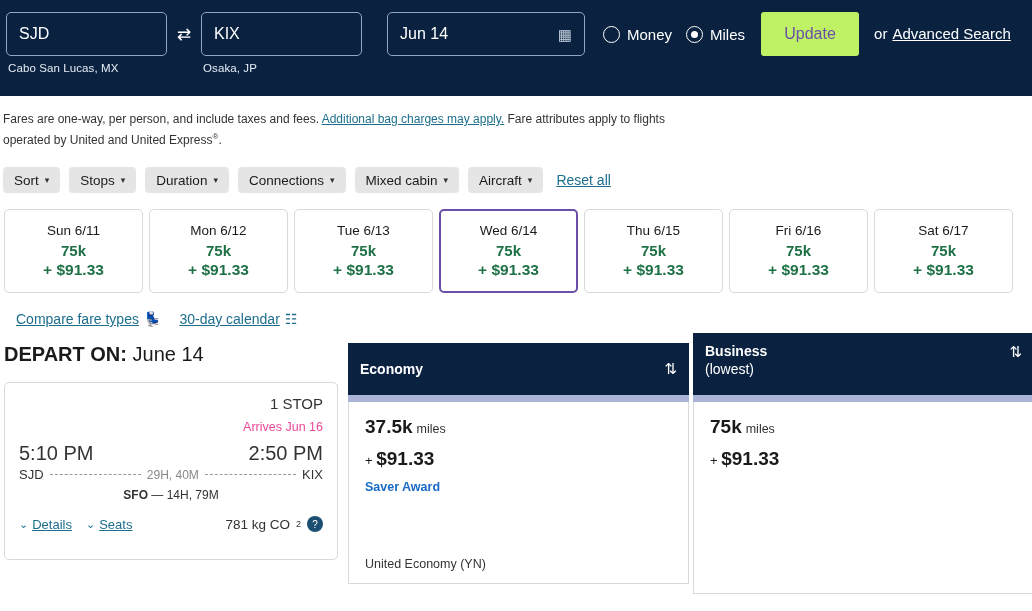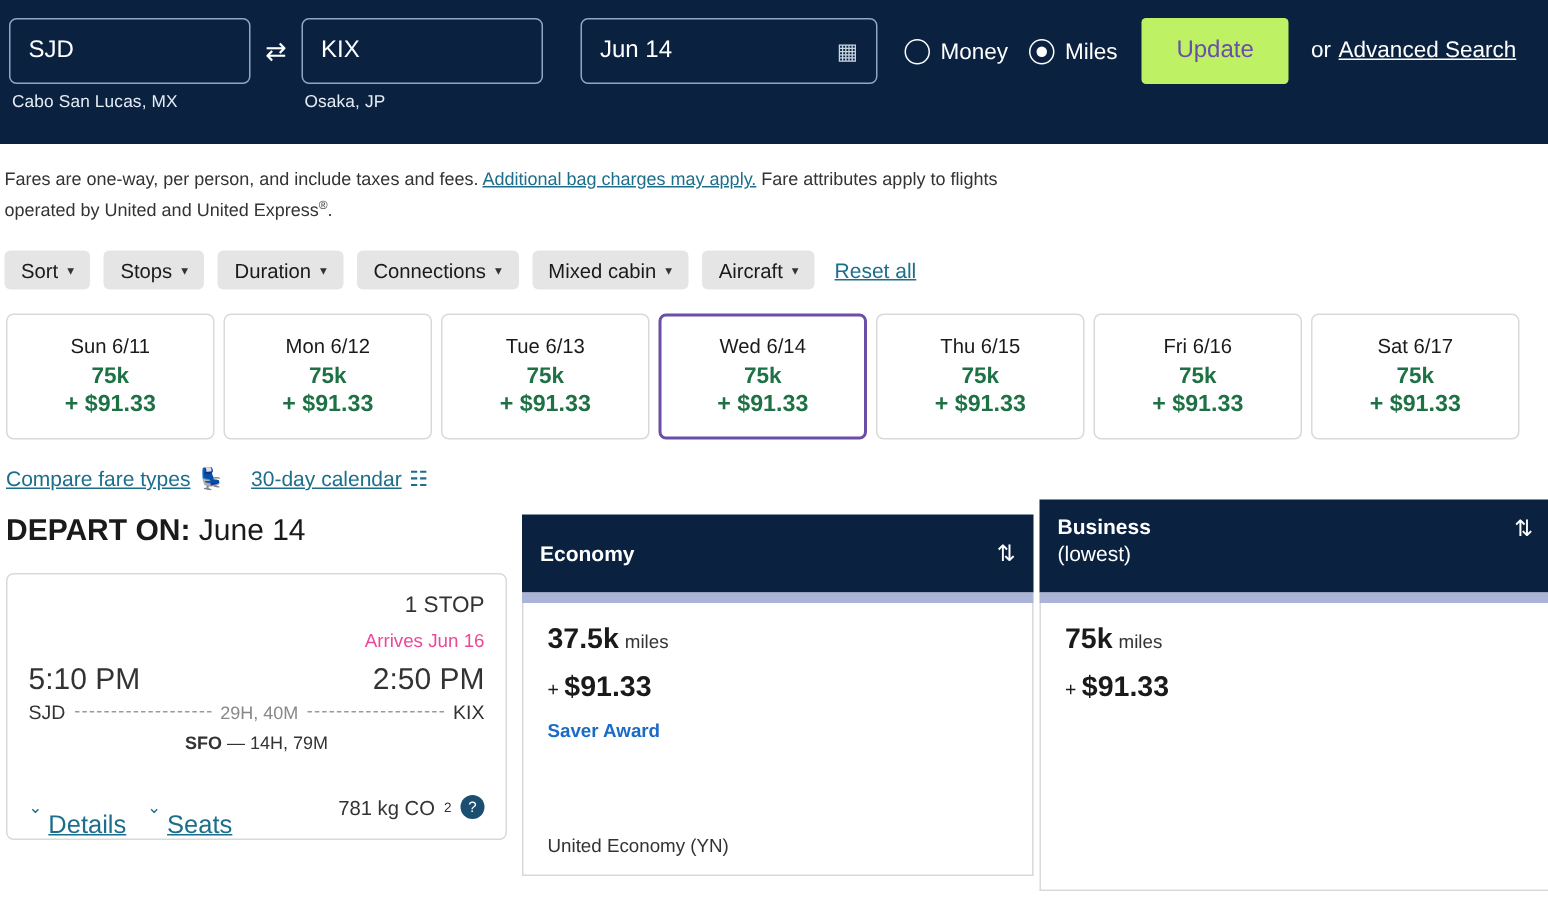--- a/index.html
+++ b/index.html
@@ -148,20 +148,21 @@
   }
   .dc-day { font-size: 13.5px; color: #1a1a1a; margin-bottom: 4px; }
   .dc-miles { font-size: 15px; font-weight: bold; color: #1e7145; margin-bottom: 2px; }
   .dc-price { font-size: 15.5px; font-weight: bold; color: #1e7145; }
 
   
   .compare-row {
     display: flex; align-items: center; gap: 18px;
     padding: 18px 0 0 4px;
     font-size: 14px;
+    margin-left: 12px;
   }
   .compare-link {
     color: #1c6e8c; text-decoration: underline; cursor: pointer;
   }
   .compare-item { display: flex; align-items: center; gap: 5px; }
   .mini-icon { color: #1c6e8c; font-size: 14px; }
 
   
   .results {
     display: flex;
@@ -209,21 +210,21 @@
     margin-top: 6px;
   }
   .layover b { font-weight: bold; }
   .card-footer {
     display: flex; align-items: center; justify-content: space-between;
     margin-top: 14px;
   }
   .footer-links { display: flex; gap: 14px; align-items: center; }
   .fl-item { display: flex; align-items: center; gap: 4px; cursor: pointer; }
   .fl-chev { color: #1c6e8c; font-size: 11px; }
-  .fl-text { color: #1c6e8c; font-size: 17px; text-decoration: underline; margin-top: 24px; }
+  .fl-text { color: #1c6e8c; font-size: 13px; text-decoration: underline; }
   .co2 { display: flex; align-items: center; gap: 6px; font-size: 13.5px; color: #333; }
   .co2 sub { font-size: 9px; vertical-align: sub; }
   .help-dot {
     width: 16px; height: 16px; border-radius: 50%;
     background: #1b4f72; color: #fff;
     font-size: 10px; display: flex;
     align-items: center; justify-content: center;
     cursor: pointer;
   }
 

